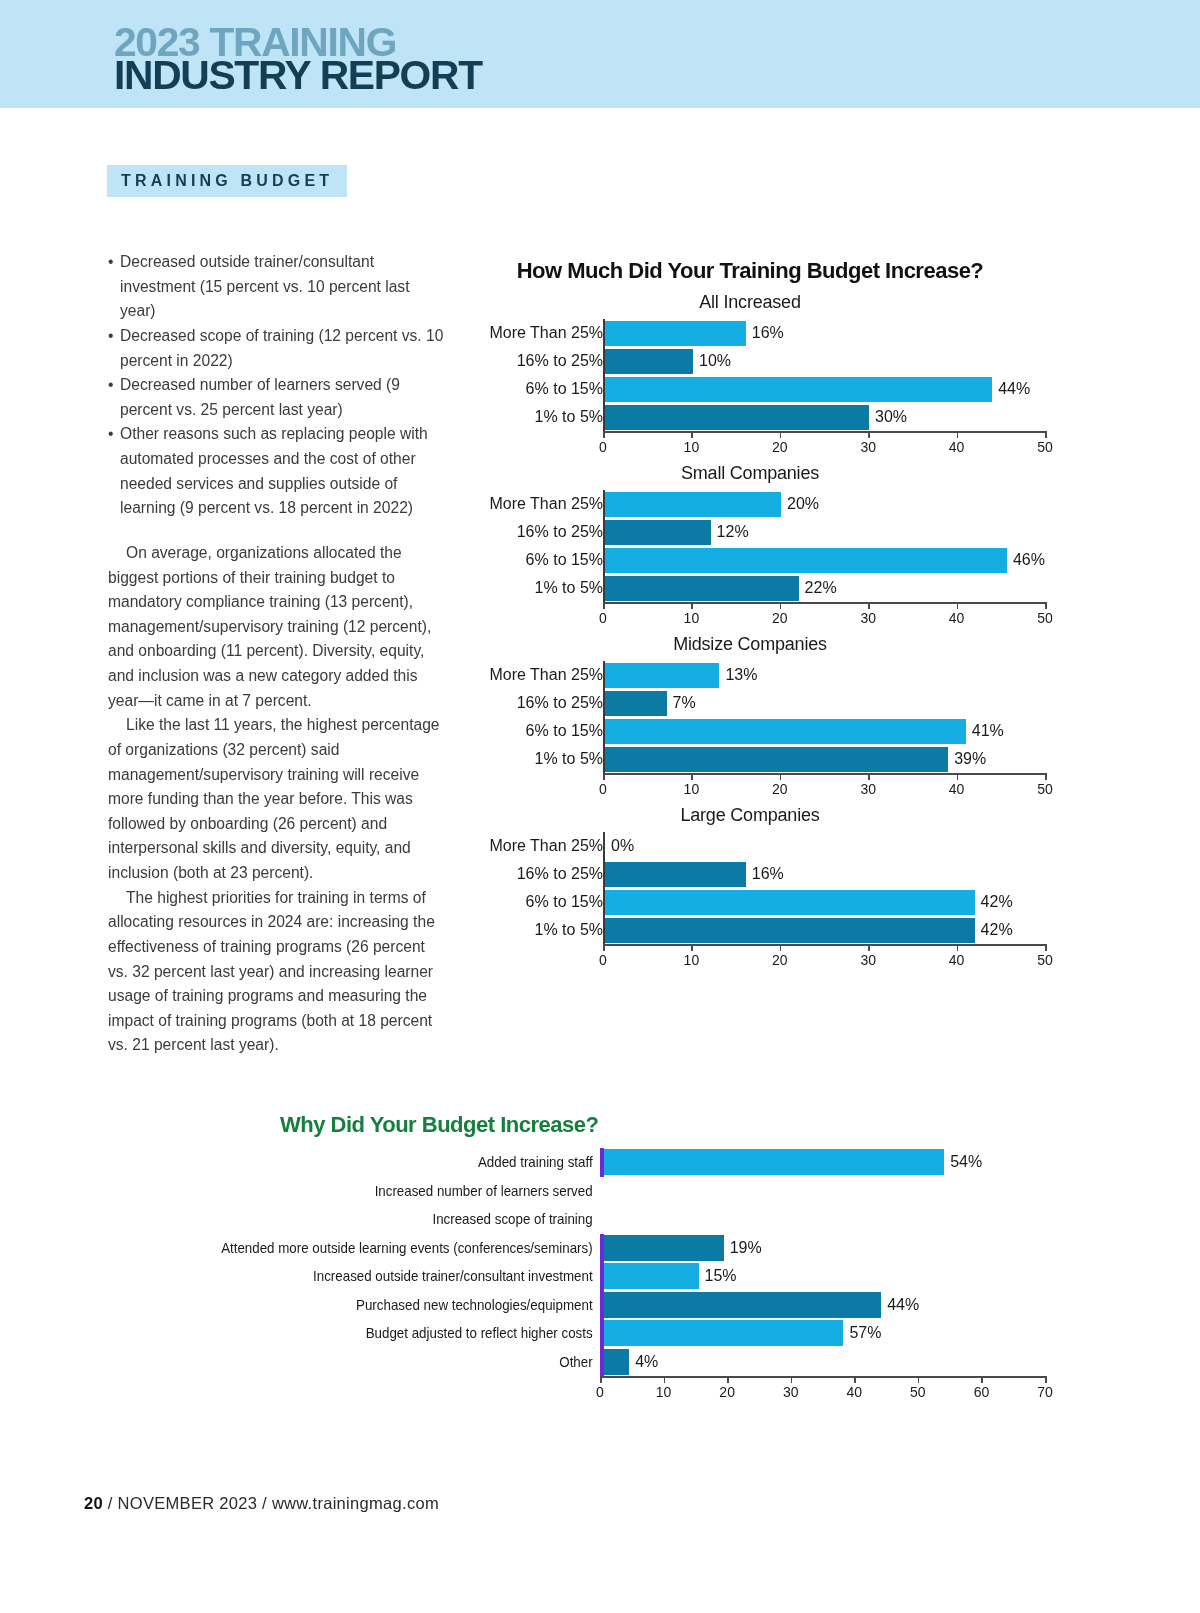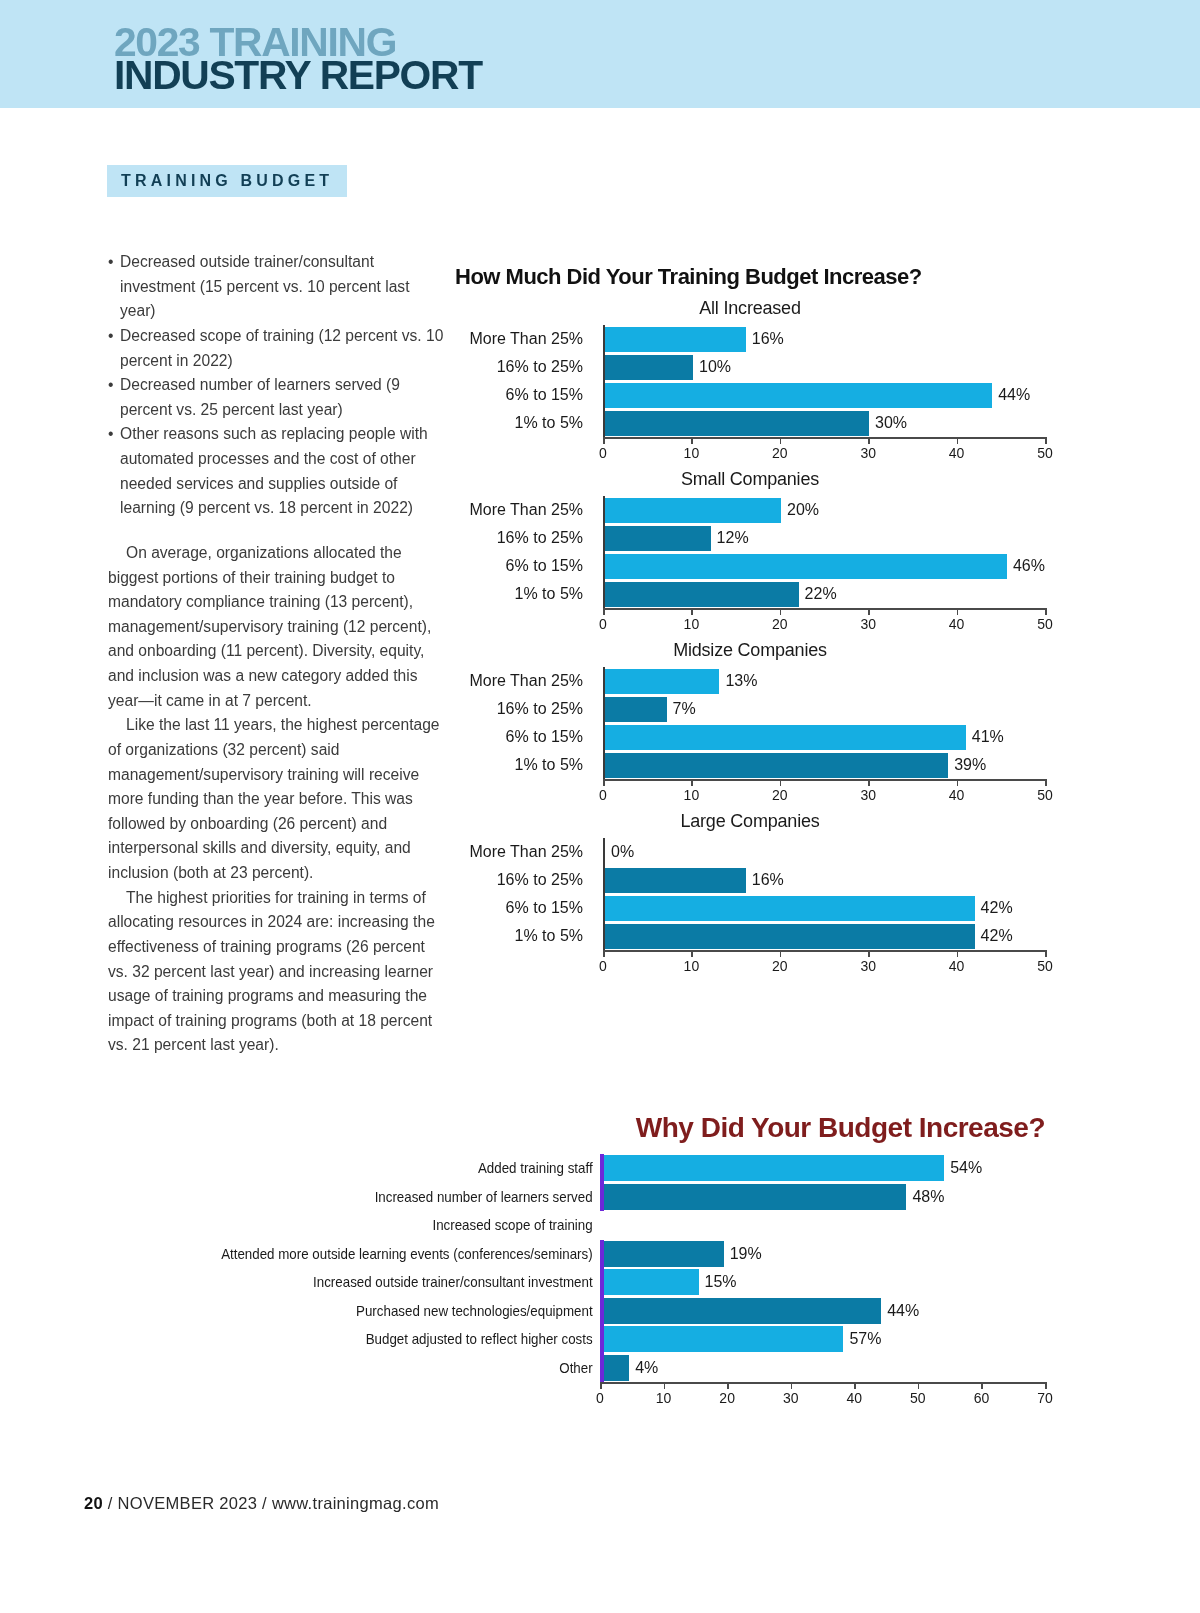--- a/index.html
+++ b/index.html
@@ -92,44 +92,44 @@
   
   .right-col {
     position: absolute;
     left: 455px;
     top: 248px;
     width: 590px;
   }
   .main-title {
     font-size: 22px;
     font-weight: bold;
-    text-align: left;
+    text-align: center;
     letter-spacing: -0.5px;
     color: #111;
-    margin: 16px 0 8px 0;
+    margin: 10px 0 8px 0;
   }
   .chart-block { margin-bottom: 2px; }
   .sub-title {
     font-size: 18px;
     text-align: center;
     color: #1a1a1a;
     margin: 6px 0 6px 0;
     letter-spacing: -0.2px;
   }
 
   .rows { position: relative; }
   .row {
     display: flex;
     align-items: center;
     height: 28px;
   }
   .row-label {
     width: 148px;
     text-align: right;
-    padding-right: 20px;
+    padding-right: 0;
     font-size: 16px;
     color: #1a1a1a;
     white-space: nowrap;
   }
   .track {
     position: relative;
     flex: 1;
     height: 28px;
     display: flex;
     align-items: center;
@@ -175,25 +175,25 @@
   }
 
   
   .bottom-chart {
     position: absolute;
     left: 140px;
     top: 1112px;
     width: 905px;
   }
   .bottom-title {
-    font-size: 28px;
+    font-size: 22px;
     font-weight: bold;
-    text-align: right;
+    text-align: left;
     letter-spacing: -0.5px;
-    color: #7f1d1d;
+    color: #15803d;
     margin: 0 0 10px 0;
     padding-left: 140px;
   }
   .b-row {
     display: flex;
     align-items: center;
     height: 28.5px;
   }
   .b-label {
     width: 460px;
@@ -470,24 +470,20 @@
   <div class="b-rows">
       <div class="b-row">
         <div class="b-label">Added training staff</div>
         <div class="b-track">
           <div class="b-bar" style="width: 77.1429%;"></div>
           <div class="b-value">54%</div>
         </div>
       </div>
       <div class="b-row">
         <div class="b-label">Increased number of learners served</div>
-        <div class="b-track">
-          <div class="b-bar dark" style="width: 68.5714%;"></div>
-          <div class="b-value">48%</div>
-        </div>
       </div>
       <div class="b-row">
         <div class="b-label">Increased scope of training</div>
       </div>
       <div class="b-row">
         <div class="b-label">Attended more outside learning events (conferences/seminars)</div>
         <div class="b-track">
           <div class="b-bar dark" style="width: 27.1429%;"></div>
           <div class="b-value">19%</div>
         </div>

